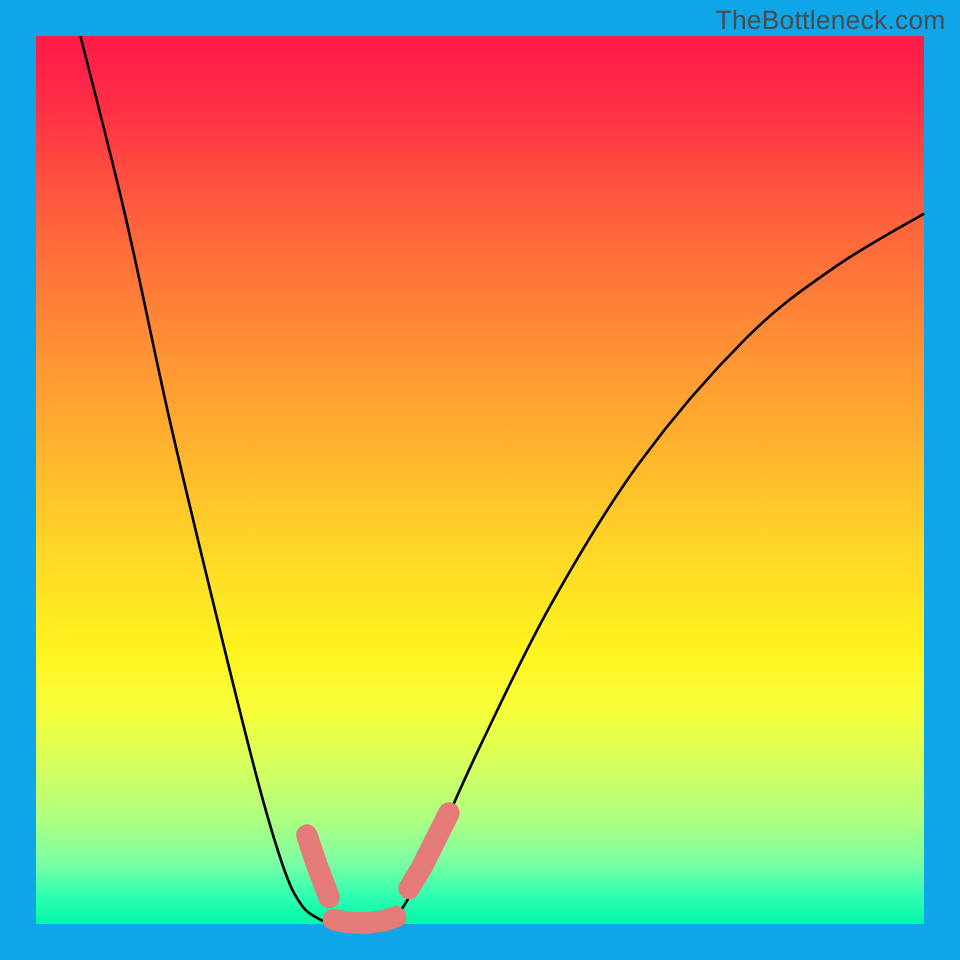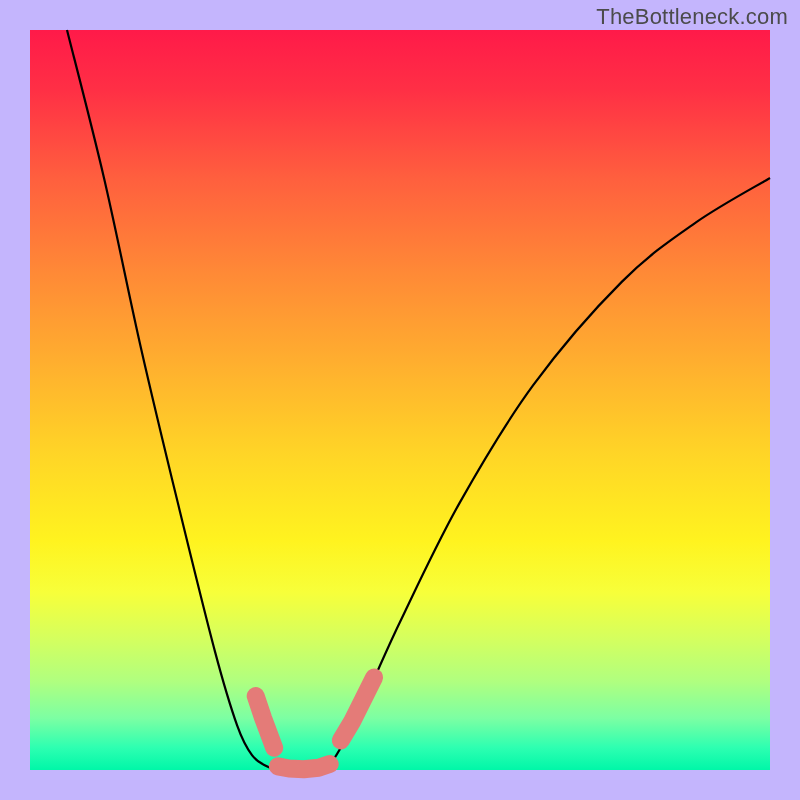--- a/index.html
+++ b/index.html
@@ -8,21 +8,21 @@
     width: 800px;
     height: 800px;
     background: #000;
     overflow: hidden;
     font-family: Arial, Helvetica, sans-serif;
   }
   .frame {
     position: relative;
     width: 800px;
     height: 800px;
-    background: #c4b5fd;
+    background: #0ea5e9;
   }
   .watermark {
     position: absolute;
     top: 4px;
     right: 12px;
     color: #4b4b4b;
     font-size: 22px;
     font-weight: 500;
     letter-spacing: 0.2px;
     z-index: 10;

